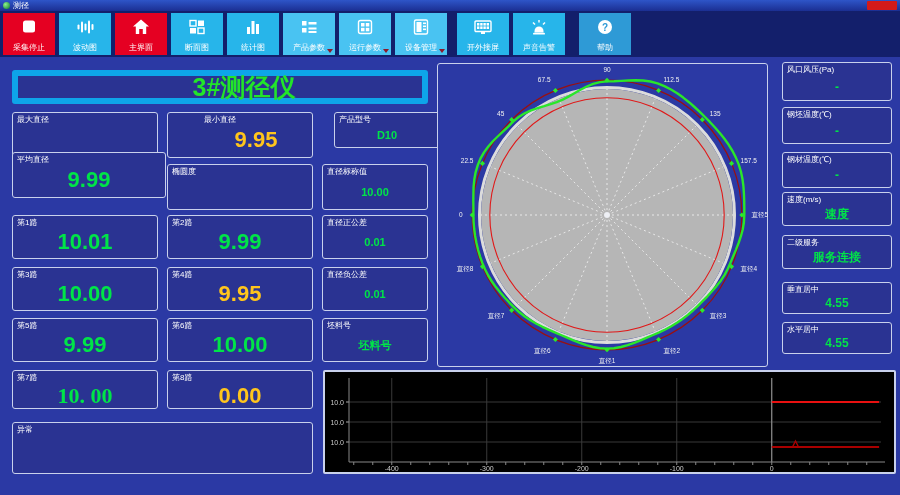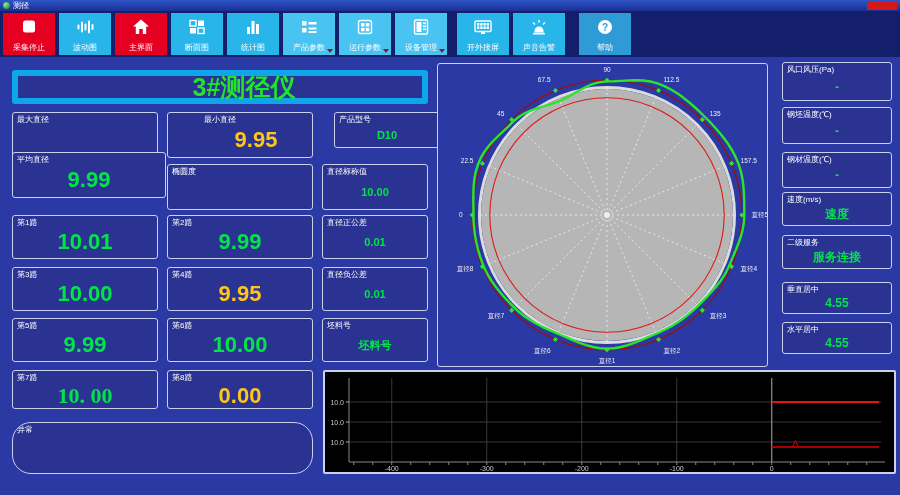--- a/index.html
+++ b/index.html
@@ -256,21 +256,21 @@
         <div class="val v-small v-green">坯料号</div>
       </div>
       <div class="field" style="left: 12px; top: 370px; width: 146px; height: 39px;">
         <div class="lab">第7路</div>
         <div class="val v-big v-green v-serif">10. 00</div>
       </div>
       <div class="field" style="left: 167px; top: 370px; width: 146px; height: 39px;">
         <div class="lab">第8路</div>
         <div class="val v-big v-yellow">0.00</div>
       </div>
-      <div class="field" style="left: 12px; top: 422px; width: 301px; height: 52px; border-radius: 19px;">
+      <div class="field" style="left: 12px; top: 422px; width: 301px; height: 52px;">
         <div class="lab">异常</div>
       </div>
     </div>
 
   <div class="polar-panel">
     <svg id="polar-svg" width="329" height="302">
         <circle cx="169" cy="151" r="127.5" fill="none" stroke="#dcdcdc" stroke-width="3"></circle>
         <circle cx="169" cy="151" r="126" fill="#b6b6b6"></circle>
         <line x1="169" y1="151" x2="43" y2="151" stroke="#e8e8e8" stroke-width="1" stroke-dasharray="2,3"></line>
         <line x1="169" y1="151" x2="52.59117890357787" y2="102.7818875219987" stroke="#e8e8e8" stroke-width="1" stroke-dasharray="2,3"></line>

